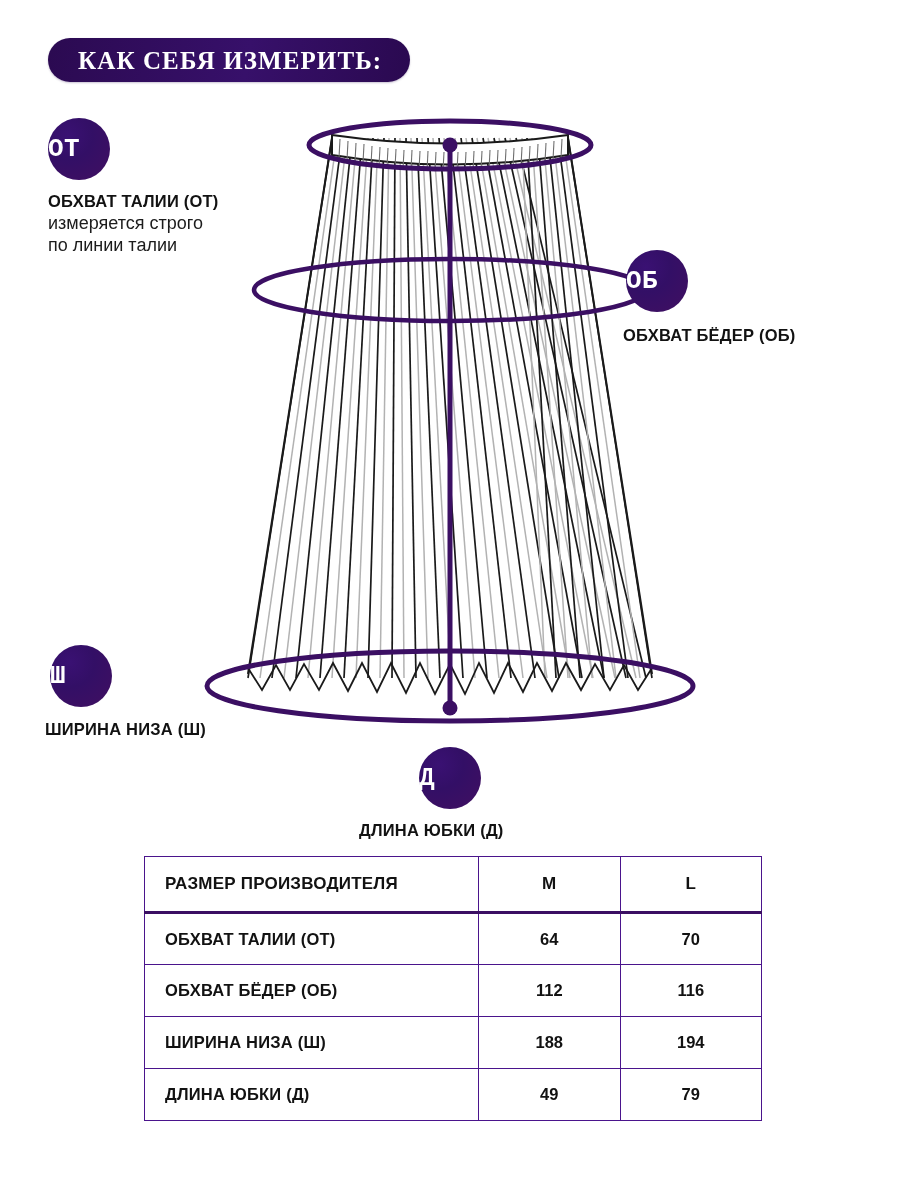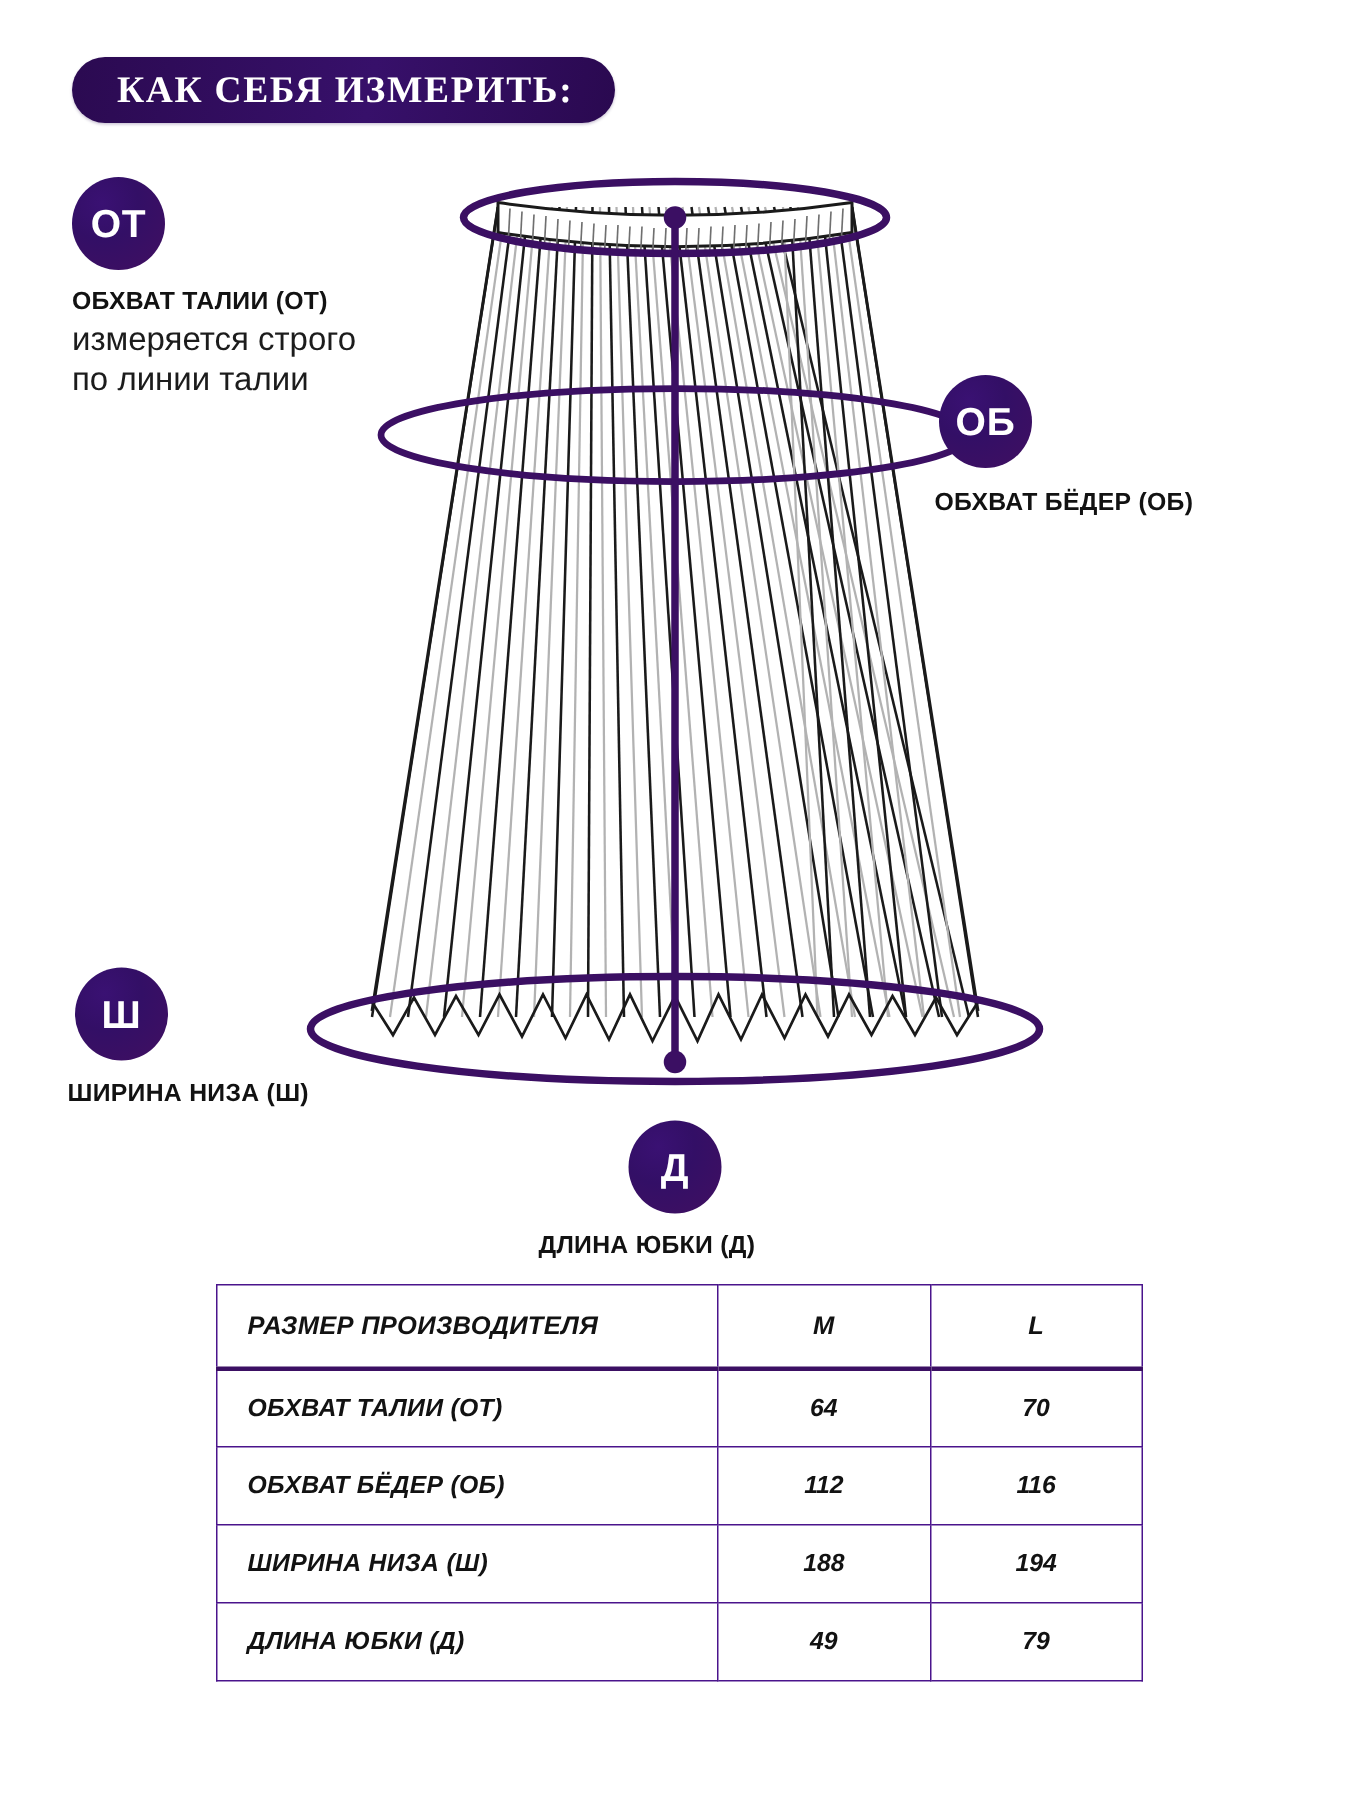--- a/index.html
+++ b/index.html
@@ -41,21 +41,21 @@
 
   
   .badge {
     position: absolute;
     width: 62px;
     height: 62px;
     border-radius: 50%;
     background: radial-gradient(circle at 32% 28%, #3a1173 0%, #330f66 40%, #3b0f63 75%, #430f5e 100%);
     display: flex;
     align-items: center;
-    justify-content: center;
+    font-family: Liberation Mono, monospace;
   }
   .badge-text {
     color: #ffffff;
     font-weight: bold;
     font-size: 26px;
     letter-spacing: 0.5px;
     line-height: 1;
   }
 
   
@@ -64,21 +64,21 @@
   }
   .measure-title {
     font-weight: bold;
     font-size: 16.5px;
     letter-spacing: 0.2px;
     color: #121212;
     white-space: nowrap;
     margin: 0 0 1px 0;
   }
   .measure-desc {
-    font-size: 22px;
+    font-size: 18px;
     color: #1c1c1c;
     line-height: 1.23;
     margin: 0;
     white-space: pre-line;
   }
   .standalone-title {
     position: absolute;
     font-weight: bold;
     font-size: 16.5px;
     letter-spacing: 0.2px;
@@ -105,21 +105,20 @@
   }
   .size-table td, .size-table th {
     border: 1px solid #4a148c;
     height: 52px;
     font-size: 16.5px;
     font-weight: bold;
     color: #121212;
     text-align: center;
     padding: 0;
     box-sizing: border-box;
-    font-style: italic;
   }
   .size-table .row-label {
     text-align: left;
     padding-left: 20px;
     width: 334px;
     letter-spacing: 0.2px;
   }
   .size-table thead th {
     height: 56px;
     font-size: 17px;

